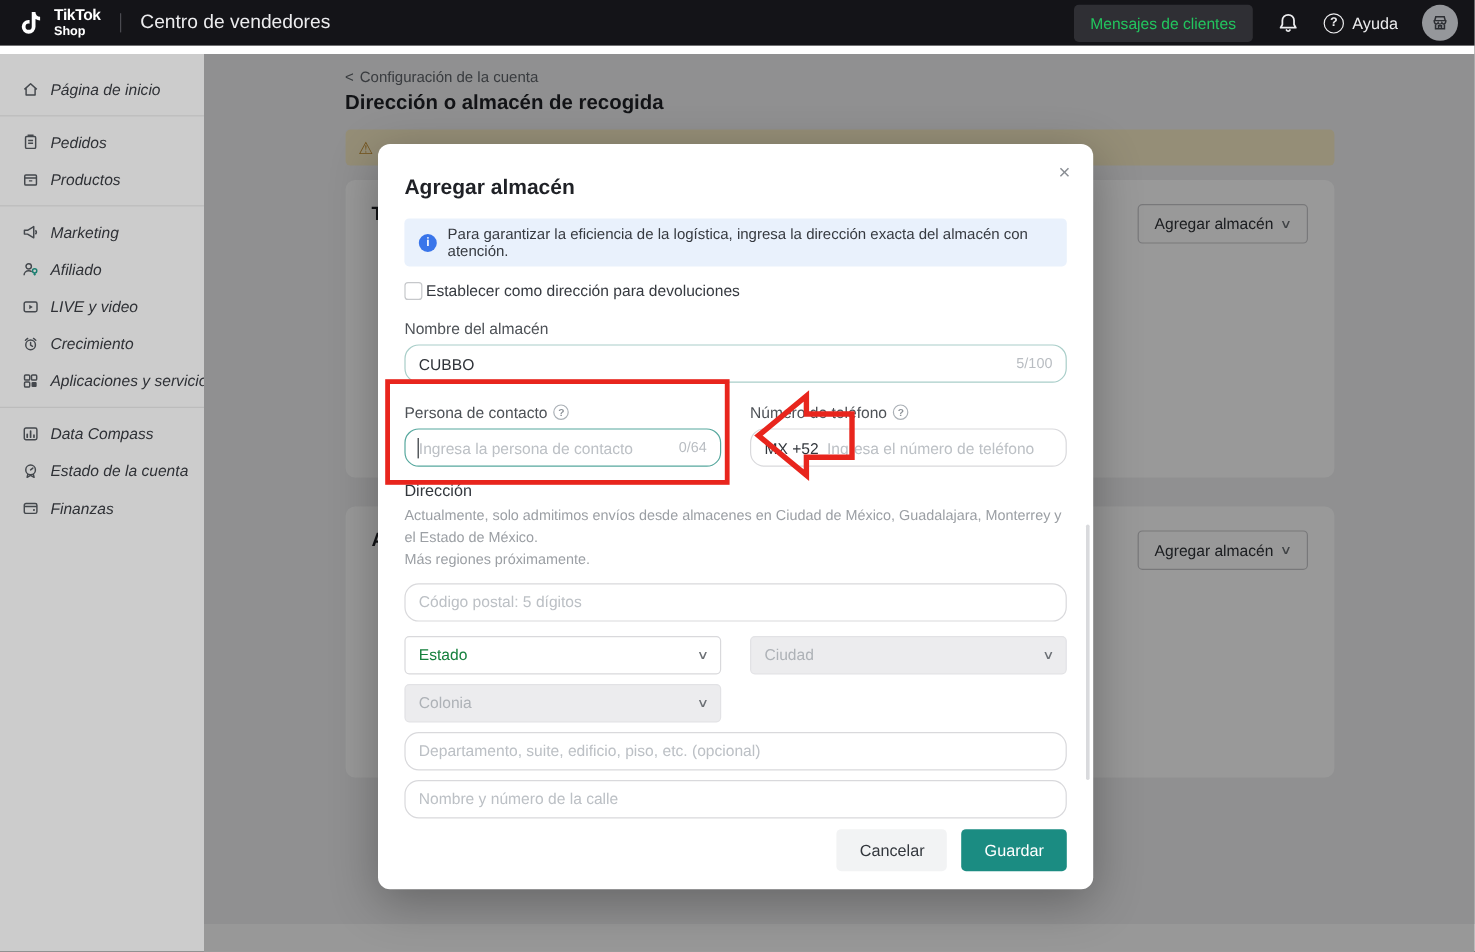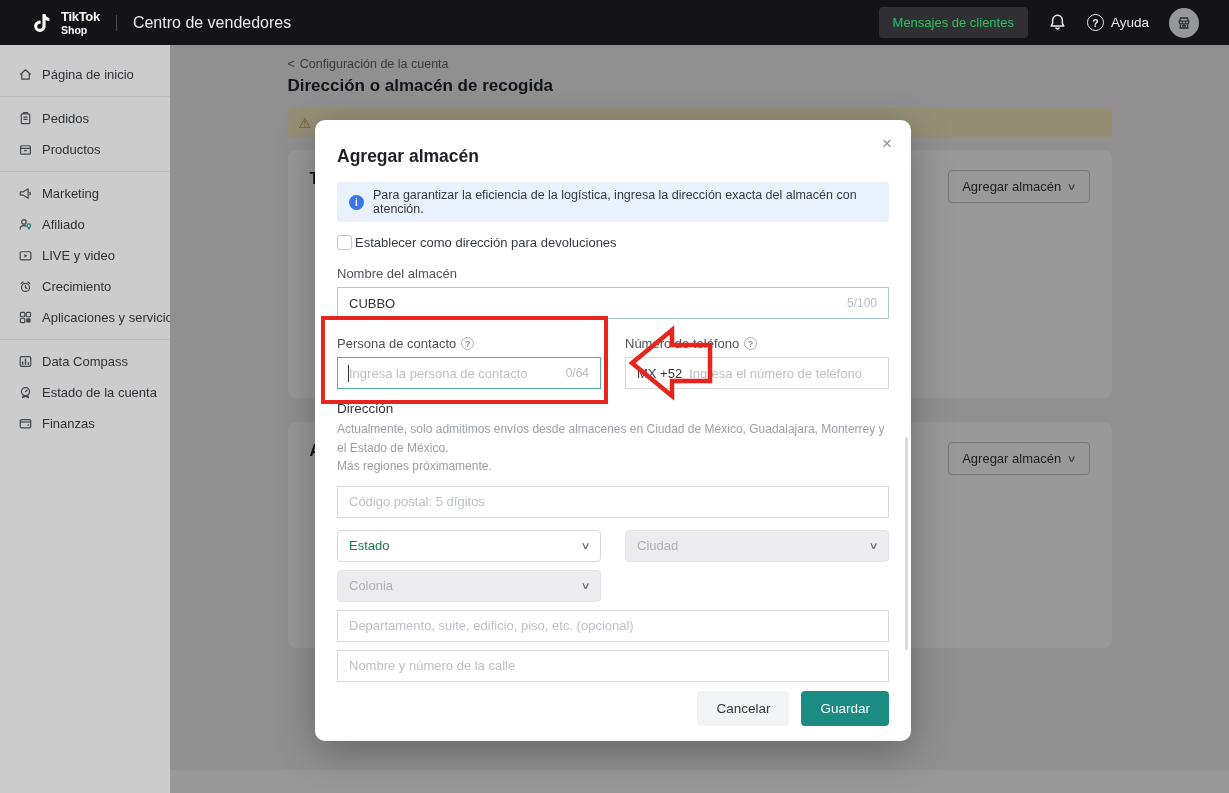--- a/index.html
+++ b/index.html
@@ -1,35 +1,35 @@
 <!DOCTYPE html>
 <html><head>
 <meta charset="utf-8">
 <style>
   * { margin:0; padding:0; box-sizing:border-box; }
   html,body { background:#444; }
   body { font-family:"Liberation Sans", sans-serif; }
   .app { position:relative; width:1229px; height:793px; background:#fff; overflow:hidden; margin:0 auto; }
 
   
-  .header { position:absolute; top:0; left:0; right:0; height:45px; background:#141418; display:flex; align-items:center; padding:0 30px; z-index:400; }
+  .header { position:absolute; top:0; left:0; right:0; height:38px; background:#141418; display:flex; align-items:center; padding:0 14px; z-index:400; }
   .brand { display:flex; align-items:center; gap:7px; }
   .brand-txt { color:#fff; line-height:1; }
   .brand-txt .l1 { font-size:13px; font-weight:bold; letter-spacing:-0.3px; }
   .brand-txt .l2 { font-size:10.5px; font-weight:bold; margin-top:2px; }
   .hdr-divider { width:1px; height:16px; background:#4a4a50; margin:0 16px; }
   .product-name { color:#ececee; font-size:16px; font-weight:500; }
   .hdr-right { margin-left:auto; display:flex; align-items:center; gap:20px; }
   .msg-btn { background:#2f2f34; color:#22c55e; font-size:13px; padding:8px 14px; border:none; border-radius:4px; cursor:pointer; font-family:inherit; }
   .icon-btn { background:none; border:none; cursor:pointer; display:flex; align-items:center; gap:7px; color:#ececee; font-size:13.5px; font-family:inherit; }
   .qcircle { display:inline-flex; align-items:center; justify-content:center; width:17px; height:17px; border:1.4px solid #ececee; border-radius:50%; font-size:10.5px; font-weight:bold; color:#ececee; }
   .avatar { width:30px; height:30px; border-radius:50%; background:#95979b; display:flex; align-items:center; justify-content:center; border:none; cursor:pointer; }
 
   
-  .sidebar { position:absolute; top:45px; left:0; width:170px; bottom:0; background:#fff; padding-top:14px; }
+  .sidebar { position:absolute; top:45px; left:0; width:170px; bottom:0; background:#fff; padding-top:14px;font-style:italic; }
   .side-list { list-style:none; }
   .side-item { display:flex; align-items:center; gap:9px; height:31px; padding:0 10px 0 18px; font-size:13px; color:#3b3e44; cursor:pointer; white-space:nowrap; }
   .side-item svg { flex:0 0 auto; }
   .side-div { height:1px; background:#ececec; margin:6px 0; }
 
   
   .content { position:absolute; top:45px; left:170px; right:0; bottom:0; background:#f0f1f2; }
   .bottom-strip { position:absolute; left:0; right:0; bottom:0; height:23px; background:#fdfdfd; }
   .col { width:824px; margin:0 auto; padding-top:12px; position:relative; }
   .crumb { font-size:12.5px; color:#5f6369; display:flex; align-items:center; gap:5px; cursor:pointer; }
@@ -53,21 +53,21 @@
   .m-close { position:absolute; top:15px; right:19px; background:none; border:none; font-size:17px; color:#8a8e94; cursor:pointer; line-height:1; font-family:inherit; }
   .m-body { padding:15px 22px 0 22px; }
   .info-banner { background:#e9f1fc; border-radius:4px; padding:6px 12px; display:flex; align-items:center; gap:9px; }
   .info-ico { flex:0 0 auto; width:15px; height:15px; border-radius:50%; background:#3975ea; color:#fff; font-size:10px; font-weight:bold; display:flex; align-items:center; justify-content:center; font-style:normal; }
   .info-txt { font-size:12.5px; color:#363a40; }
   .chk-row { margin-top:13px; display:flex; align-items:center; gap:3px; cursor:pointer; }
   .chk { width:15px; height:15px; border:1.4px solid #c6c8cb; border-radius:3px; background:#fff; }
   .chk-lbl { font-size:13px; color:#363a40; }
   .f-label { margin-top:16px; font-size:13px; color:#4e5257; display:flex; align-items:center; gap:5px; }
   .f-label .qmark { width:13px; height:13px; border:1.2px solid #aab0b6; border-radius:50%; color:#8b9197; font-size:8.5px; display:inline-flex; align-items:center; justify-content:center; font-weight:bold; }
-  .ibox { margin-top:6px; height:32px; border:1px solid #d9d9dc; border-radius:0; display:flex; align-items:center; padding:0 11px; background:#fff; position:relative; }
+  .ibox { margin-top:6px; height:32px; border:1px solid #d9d9dc; border-radius:12px; display:flex; align-items:center; padding:0 11px; background:#fff; position:relative; }
   .ibox input { border:none; outline:none; flex:1; font-size:13px; color:#2f3339; font-family:inherit; background:transparent; min-width:0; }
   .ibox input::placeholder { color:#bcc0c5; }
   .ibox .cnt { font-size:12px; color:#b9bdc2; margin-left:8px;text-align:right; }
   .ibox.teal { border-color:#a9cec9; }
   .ibox.focus { border:1.5px solid #57a89e; }
   .caret { position:absolute; left:10px; top:7px; width:1.3px; height:17px; background:#2f3339; }
   .grid2 { display:grid; grid-template-columns:1fr 1fr; column-gap:24px; margin-top:17px; }
   .grid2.tight { margin-top:12px; }
   .grid2 .f-label { margin-top:0; }
   .prefix { font-size:13px; color:#33373d; margin-right:7px; white-space:nowrap; }

